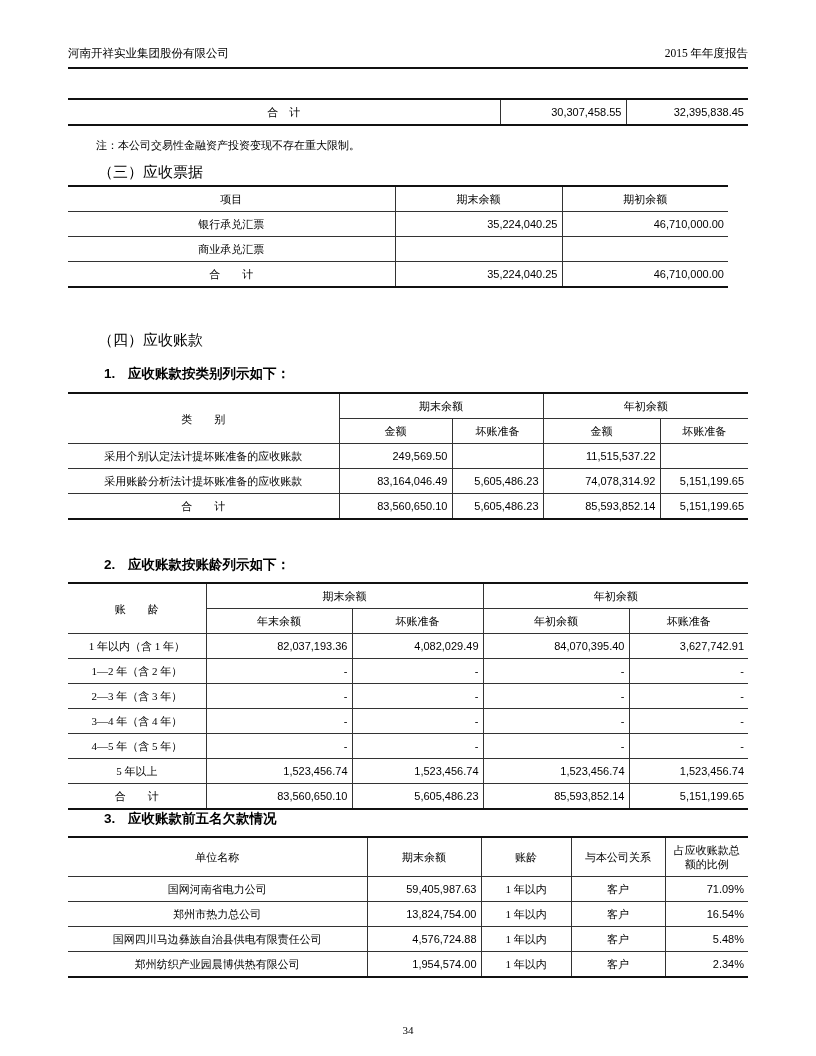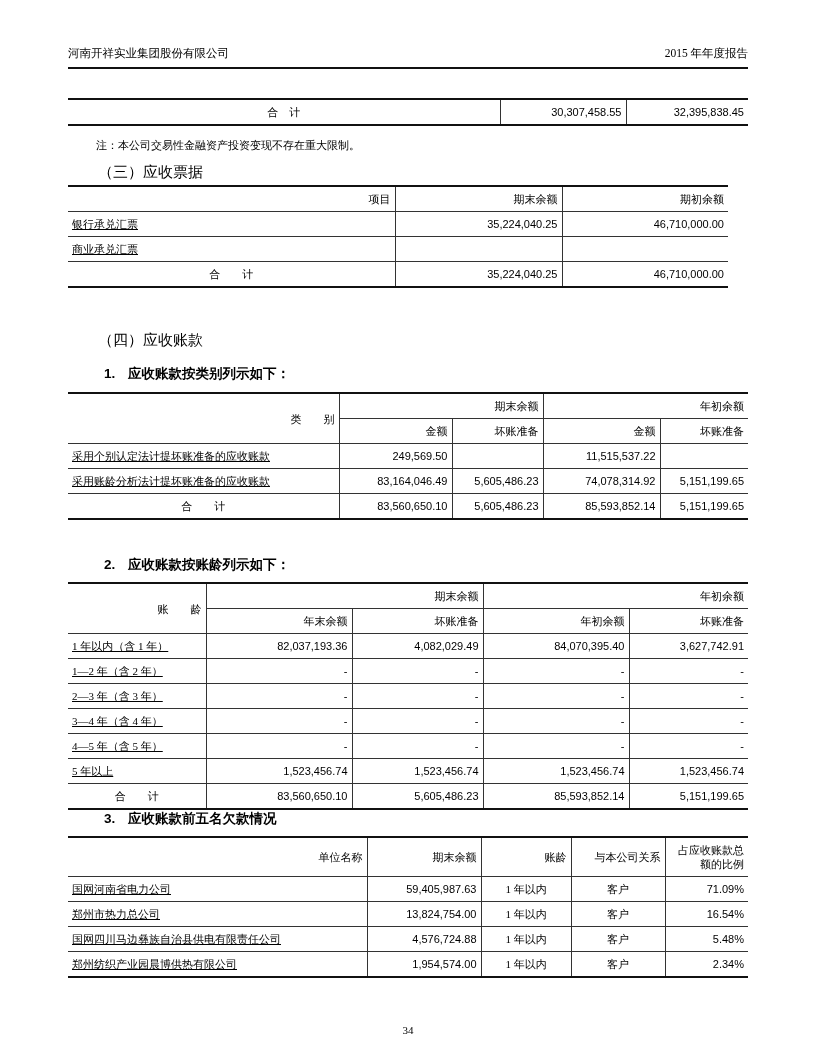--- a/index.html
+++ b/index.html
@@ -29,22 +29,22 @@
   .fintab td, .fintab th {
     border-left:1px solid #333; border-right:1px solid #333;
     font-weight:normal;
     font-size:11px; line-height:14px;
     padding:5px 4px;
     overflow:hidden;
   }
   .fintab td:first-child, .fintab th:first-child { border-left:none; }
   .fintab td:last-child,  .fintab th:last-child  { border-right:none; }
 
-  .hdr  { text-align:right; }
-  .lbl  { text-align:left; padding-left:2px;text-decoration:underline; }
+  .hdr  { text-align:center; }
+  .lbl  { text-align:center; padding-left:2px; }
   .ctr  { text-align:center; }
   .num  { text-align:right; font-family:"Liberation Sans","DejaVu Sans",sans-serif; padding-right:6px; }
 
   
   .h-sec {
     font-family:"Liberation Sans","DejaVu Sans",sans-serif;
     font-weight:normal; font-size:15px; line-height:20px;
     margin:0 0 0 30px;
   }
   .h-sub {

